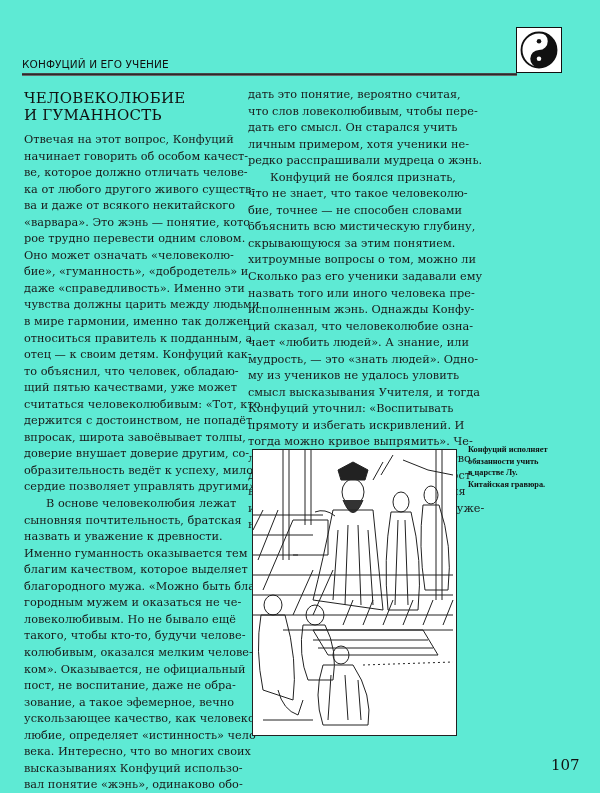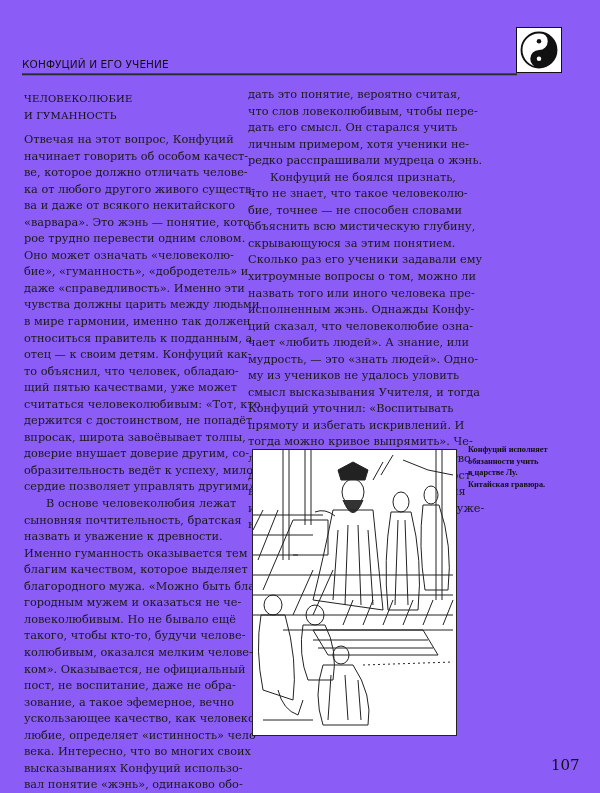--- a/index.html
+++ b/index.html
@@ -1,17 +1,17 @@
 <!DOCTYPE html>
 <html><head>
   <meta charset="utf-8">
   <style>
     html, body { margin: 0; padding: 0; background: #ffffff; }
     body { width: 600px; height: 793px; position: relative; overflow: hidden; color: #161616; }
-    .page { position: absolute; left: 0; top: 0; width: 600px; height: 793px; background: #8b5cf6; }
+    .page { position: absolute; left: 0; top: 0; width: 600px; height: 793px; background: #5eead4; }
 
     .running-head {
       position: absolute; left: 22px; top: 58px;
       font-family: "DejaVu Sans", sans-serif; font-size: 10.5px; letter-spacing: 0.1px;
       color: #111;
     }
     .head-rule {
       position: absolute; left: 22px; top: 73px; width: 495px; height: 3px;
       background: linear-gradient(to bottom, #555 0, #222 60%, #999 100%);
     }
@@ -24,21 +24,21 @@
     .col {
       position: absolute; font-family: "DejaVu Serif", serif; font-size: 11.3px;
       line-height: 16.55px; color: #1a1a1a;
     }
     .col-left { left: 24px; top: 90px; width: 196px; }
     .col-right { left: 248px; top: 87px; width: 202px; }
     .line { display: block; white-space: nowrap; text-align: justify; text-align-last: justify; height: 16.55px; overflow: visible; }
     .line.last { text-align-last: left; }
     .line.indent { padding-left: 22px; }
     .section-title {
-      font-family: "DejaVu Serif", serif; font-size: 10px; line-height: 17px;
+      font-family: "DejaVu Serif", serif; font-size: 15px; line-height: 17px;
       letter-spacing: 0.2px; margin-bottom: 8px; color: #111;
     }
     .section-title span { display: block; white-space: nowrap; }
 
     .figure {
       position: absolute; left: 252px; top: 449px; width: 205px; height: 287px;
       border: 1px solid #222; box-sizing: border-box; background: #fff; overflow: hidden;
     }
     .caption {
       position: absolute; left: 468px; top: 444px; width: 126px;
@@ -119,22 +119,22 @@
     <span class="line">дать это понятие, вероятно считая,</span>
     <span class="line">что слов ловеколюбивым, чтобы пере-</span>
     <span class="line">дать его смысл. Он старался учить</span>
     <span class="line">личным примером, хотя ученики не-</span>
     <span class="line last">редко расспрашивали мудреца о жэнь.</span>
     <span class="line indent">Конфуций не боялся признать,</span>
     <span class="line">что не знает, что такое человеколю-</span>
     <span class="line">бие, точнее — не способен словами</span>
     <span class="line">объяснить всю мистическую глубину,</span>
     <span class="line">скрывающуюся за этим понятием.</span>
+    <span class="line">хитроумные вопросы о том, можно ли</span>
     <span class="line">Сколько раз его ученики задавали ему</span>
-    <span class="line">хитроумные вопросы о том, можно ли</span>
     <span class="line">назвать того или иного человека пре-</span>
     <span class="line">исполненным жэнь. Однажды Конфу-</span>
     <span class="line">ций сказал, что человеколюбие озна-</span>
     <span class="line">чает «любить людей». А знание, или</span>
     <span class="line">мудрость, — это «знать людей». Одно-</span>
     <span class="line">му из учеников не удалось уловить</span>
     <span class="line">смысл высказывания Учителя, и тогда</span>
     <span class="line">Конфуций уточнил: «Воспитывать</span>
     <span class="line">прямоту и избегать искривлений. И</span>
     <span class="line">тогда можно кривое выпрямить». Че-</span>

